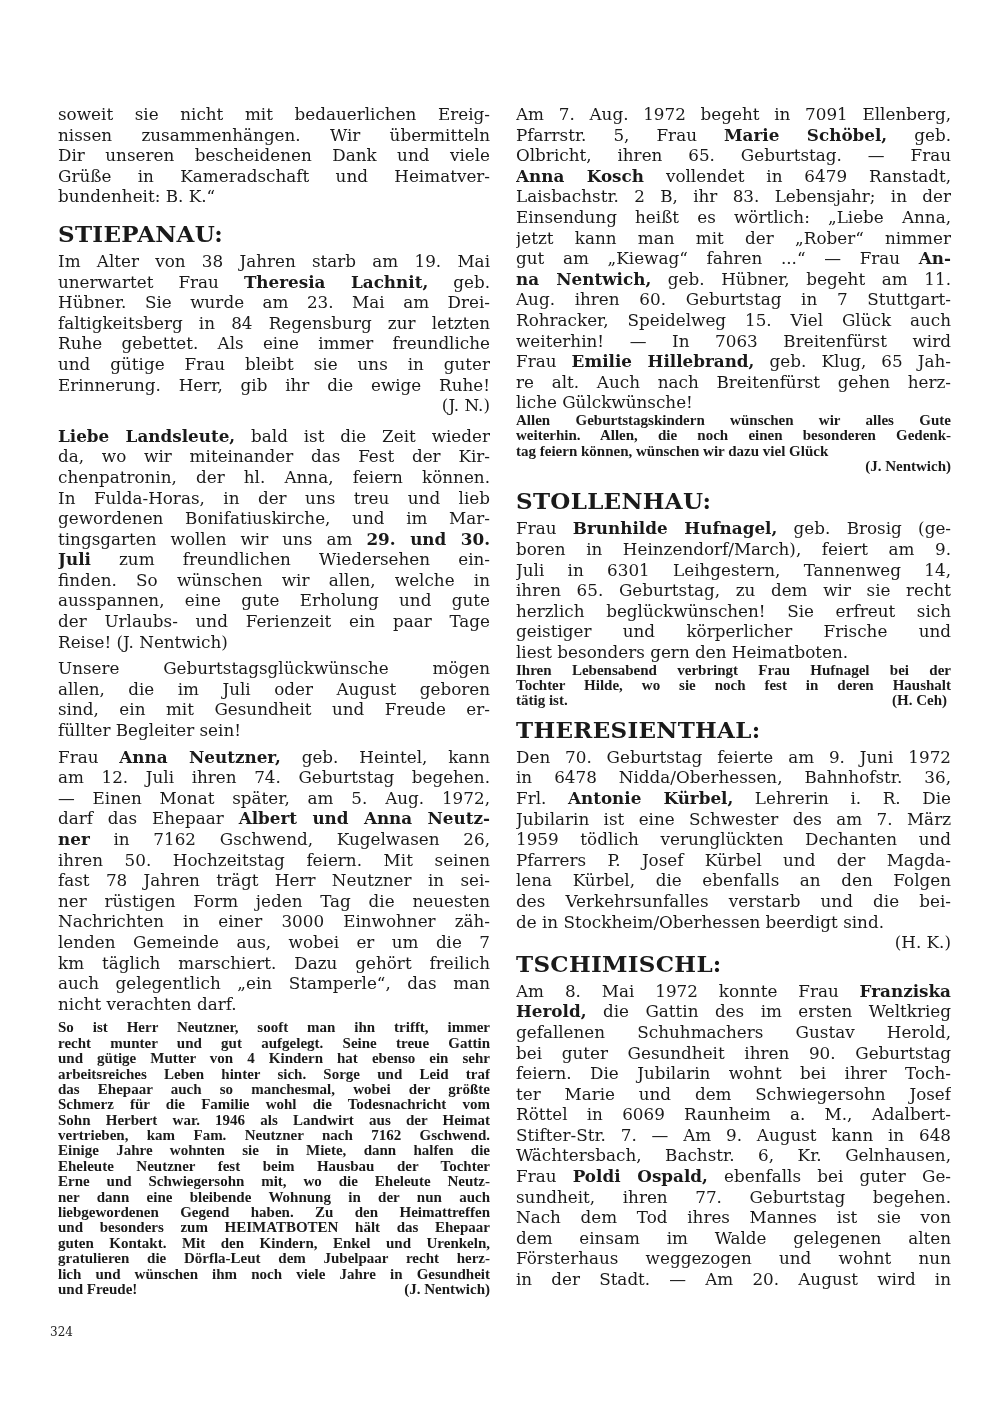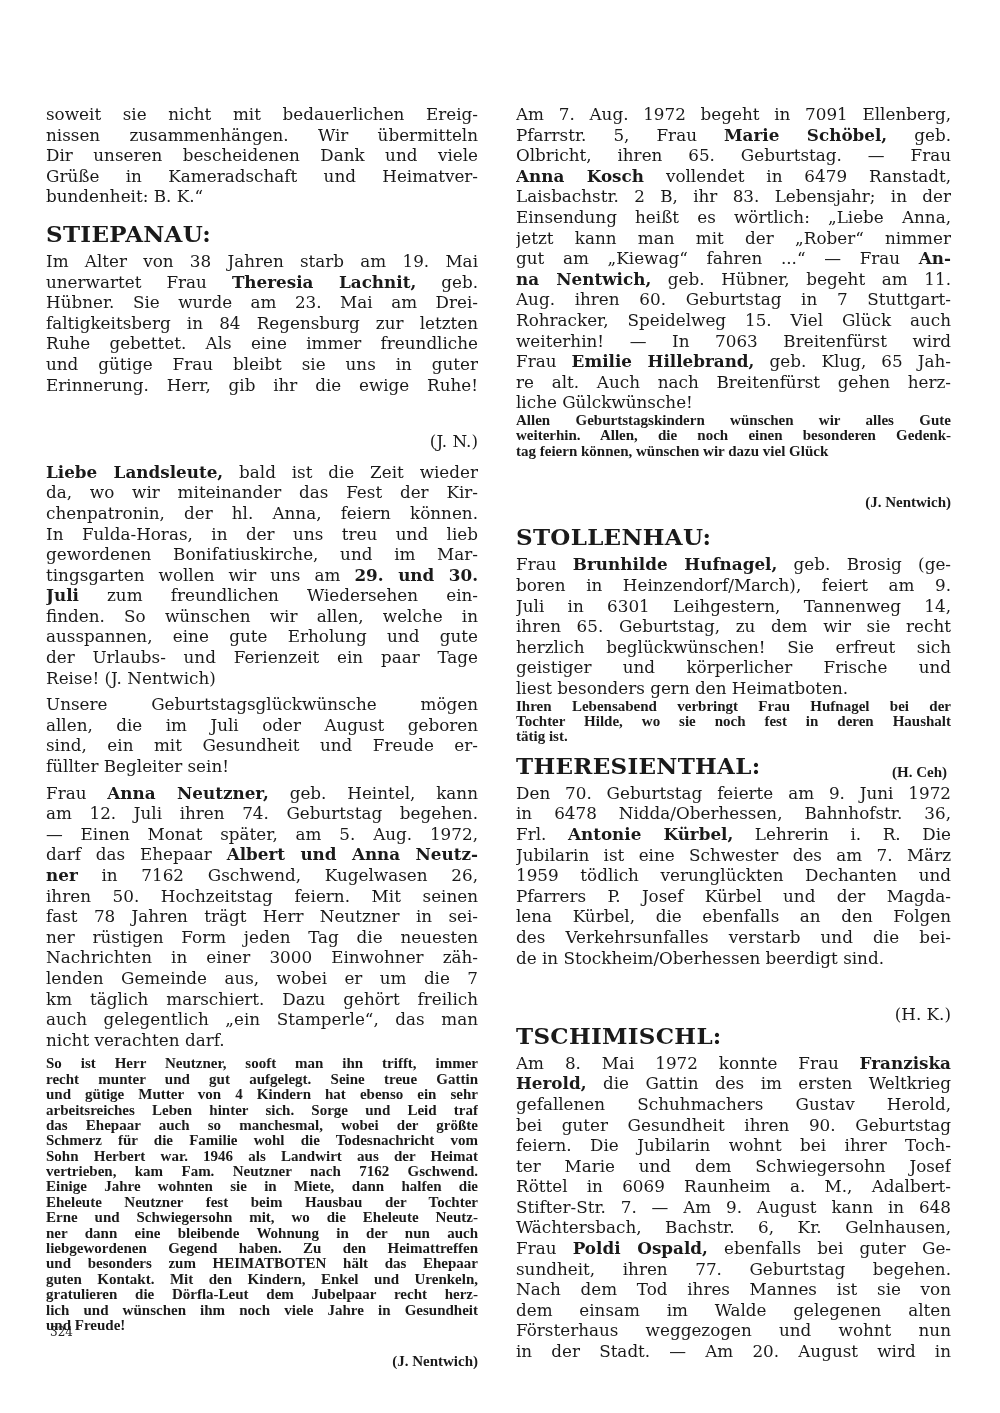--- a/index.html
+++ b/index.html
@@ -1,23 +1,23 @@
 <!DOCTYPE html>
 <html><head>
 <meta charset="utf-8">
 <style>
   html, body { margin: 0; padding: 0; background: #ffffff; }
   body { width: 1000px; height: 1413px; position: relative; overflow: hidden; color: #1a1a1a; font-family: "DejaVu Serif", "Liberation Serif", serif; }
   .col { position: absolute; top: 104px; width: 432px; }
-  .col-left { left: 46px; }
+  .col-left { left: 58px; }
   .col-right { left: 516px; width: 435px; }
   .para { margin: 0; text-align: justify; }
   .line { display: block; height: 20.6px; line-height: 20.6px; font-size: 16.8px; white-space: nowrap; text-align-last: justify; text-align: justify; overflow: hidden; }
   .line.last { text-align-last: left; }
-  .line.right { text-align-last: right; text-align: right; margin-top: 36px; }
+  .line.right { text-align-last: right; text-align: right; }
   .small .line { height: 15.4px; line-height: 15.4px; font-size: 15px; font-weight: bold; font-family: "Liberation Serif", "DejaVu Serif", serif; }
   .heading { font-weight: bold; font-size: 23px; height: 22px; line-height: 22px; margin: 0; letter-spacing: 0.3px; }
   b { font-weight: bold; }
   .gap-s { height: 6px; }
   .gap-m { height: 10px; }
   .gap-l { height: 16px; }
   .page-number { position: absolute; left: 50px; top: 1325px; font-size: 12px; }
 </style>
 </head>
 <body>

